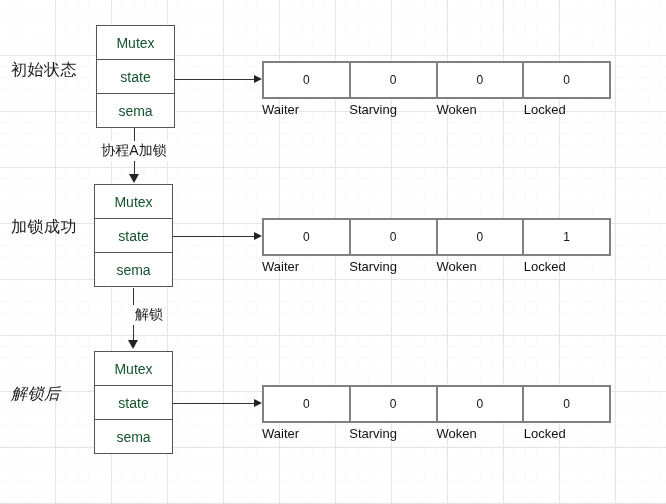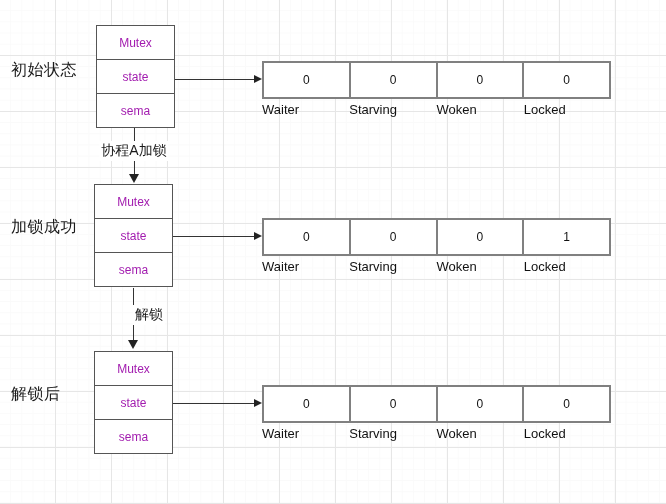--- a/index.html
+++ b/index.html
@@ -49,22 +49,22 @@
     background: #ffffff;
     box-sizing: border-box;
     display: flex;
     flex-direction: column;
   }
   .mutex-field {
     flex: 1 1 0;
     display: flex;
     align-items: center;
     justify-content: center;
-    font-size: 12px;
-    color: #a21caf;
+    font-size: 14px;
+    color: #14532d;
     border-bottom: 1px solid #555555;
     box-sizing: border-box;
   }
   .mutex-field:last-child {
     border-bottom: none;
   }
 
   
   .state-table {
     position: absolute;
@@ -195,21 +195,21 @@
     <div class="field-label">Waiter</div>
     <div class="field-label">Starving</div>
     <div class="field-label">Woken</div>
     <div class="field-label">Locked</div>
   </div>
 
   <div class="v-connector" style="left:133px; top:288px; height:54px;"></div>
   <div class="v-arrowhead" style="left:128px; top:340px;"></div>
   <div class="edge-label" style="left:133px; top:305px;margin-left:16px;">解锁</div>
 
-  <div class="stage-label" style="left:11px; top:384px;">解锁后</div>
+  <div class="stage-label" style="left:11px; top:384px;font-style:italic;">解锁后</div>
 
   <div class="mutex-box" style="left:94px; top:351px;">
     <div class="mutex-field">Mutex</div>
     <div class="mutex-field">state</div>
     <div class="mutex-field">sema</div>
   </div>
 
   <div class="h-connector" style="left:173px; top:403px; width:81px;"></div>
   <div class="h-arrowhead" style="left:254px; top:399px;"></div>
 

